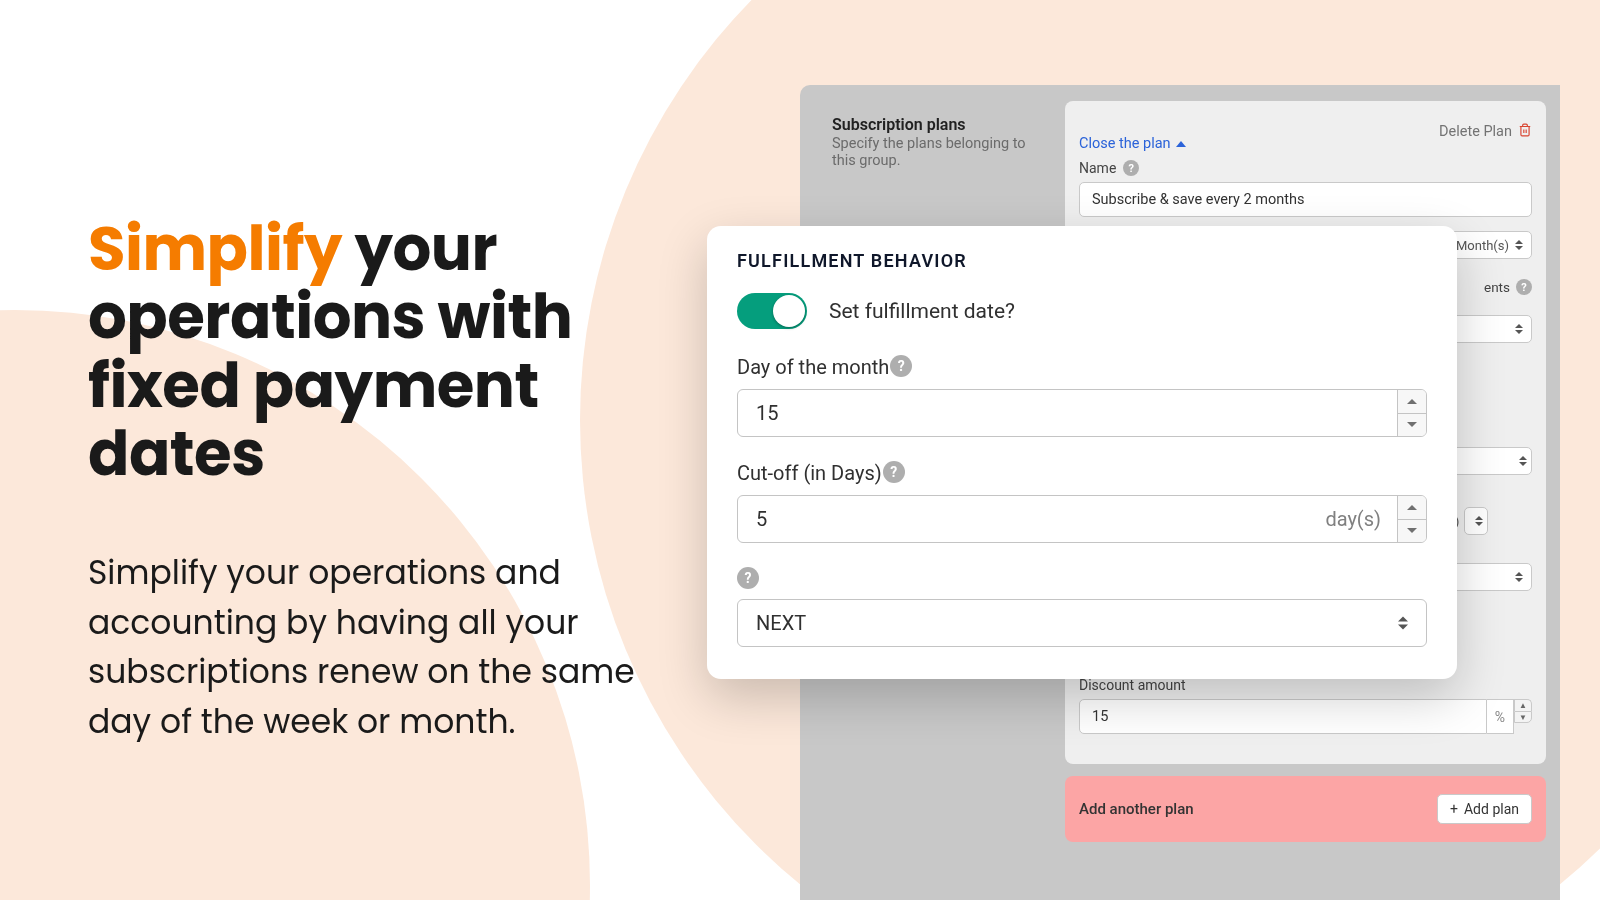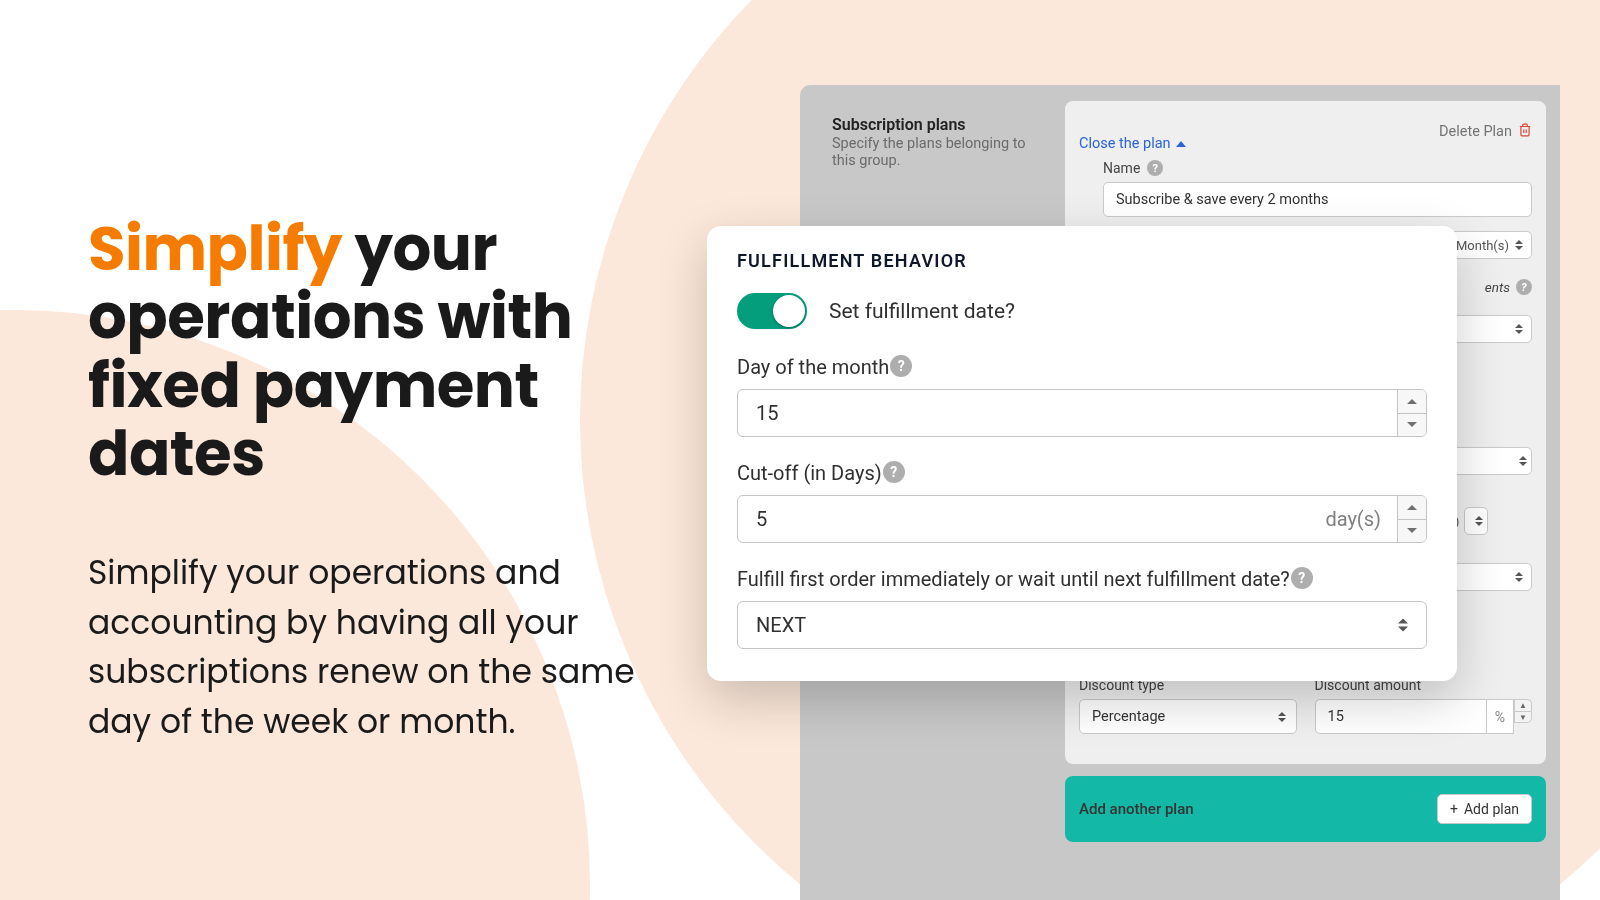--- a/index.html
+++ b/index.html
@@ -138,21 +138,21 @@
   background: #fff;
   border: 1px solid #c9c9c9;
   border-radius: 5px;
   padding: 8px 12px;
   font-size: 14.5px;
   color: #333;
   width: 100%;
   display: flex;
   align-items: center;
 }
-.field-group { margin-bottom: 14px; margin-left: 24px; }
+.field-group { margin-bottom: 14px; }
 .selector-dots {
   position: absolute;
   right: 8px;
   top: 50%;
   transform: translateY(-50%);
   display: flex;
   flex-direction: column;
   gap: 2px;
 }
 .selector-dots span {
@@ -229,21 +229,21 @@
   gap: 14px;
   font-size: 14px;
   color: #333;
 }
 .row2col {
   display: flex;
   gap: 18px;
 }
 .row2col > div { flex: 1; }
 .add-plan-card {
-  background: #14b8a6;
+  background: #fca5a5;
   border-radius: 8px;
   padding: 18px 14px;
   display: flex;
   justify-content: space-between;
   align-items: center;
 }
 .add-plan-btn {
   background: #fff;
   border: 1px solid #c9c9c9;
   border-radius: 5px;
@@ -447,21 +447,21 @@
             <div class="stub-input">
               <span>Month(s)</span>
               <div class="selector-dots">
                   <span class="up"></span>
                   <span class="dn"></span>
                 </div>
             </div>
           </div>
         </div>
         <div style="position:relative; height:30px; margin-bottom:6px;">
-          <div class="stub-right" style="top:0; display:flex; align-items:center; gap:6px; justify-content:flex-end;font-style:italic;">
+          <div class="stub-right" style="top:0; display:flex; align-items:center; gap:6px; justify-content:flex-end;">
             <span style="font-size:13.5px; color:#444;">ents</span>
             <span class="help-icon">?</span>
           </div>
         </div>
         <div style="position:relative; height:32px; margin-bottom:100px;">
           <div class="stub-right" style="top:0;">
             <div class="stub-input">
               <div class="selector-dots">
                   <span class="up"></span>
                   <span class="dn"></span>
@@ -503,32 +503,20 @@
         </div>
 
         <div class="section-label">DISCOUNTS</div>
         <div class="toggle-row" style="margin:10px 0 16px;">
           <div class="toggle on">
               <div class="knob"></div>
             </div>
           <span>Offer discounts?</span>
         </div>
         <div class="row2col" style="margin-bottom:16px;">
-          <div>
-            <div class="label-row">
-                <span>Discount type</span>
-              </div>
-            <div class="input-box" style="position:relative; padding-right:28px;">
-              <span>Percentage</span>
-              <div class="selector-dots" style="position:absolute; right:10px;">
-                  <span class="up"></span>
-                  <span class="dn"></span>
-                </div>
-            </div>
-          </div>
           <div>
             <div class="label-row">
                 <span>Discount amount</span>
               </div>
             <div style="display:flex;">
               <div class="input-box" style="border-radius:5px 0 0 5px; flex:1;">
                 <span>15</span>
               </div>
               <div style="background:#fff; border:1px solid #c9c9c9; border-left:none; display:flex; align-items:center; padding:0 8px;">
                 <span style="color:#888; font-size:14px;">%</span>
@@ -589,21 +577,20 @@
       <button>
           <span class="tri-up"></span>
         </button>
       <button>
           <span class="tri-dn"></span>
         </button>
     </div>
   </div>
 
   <div class="field-label">
-    <span>Fulfill first order immediately or wait until next fulfillment date?</span>
     <span class="help-icon-lg">?</span>
   </div>
   <div class="select-field">
     <span>NEXT</span>
     <div class="sel-caret">
         <span class="u"></span>
         <span class="d"></span>
       </div>
   </div>
 </div>

